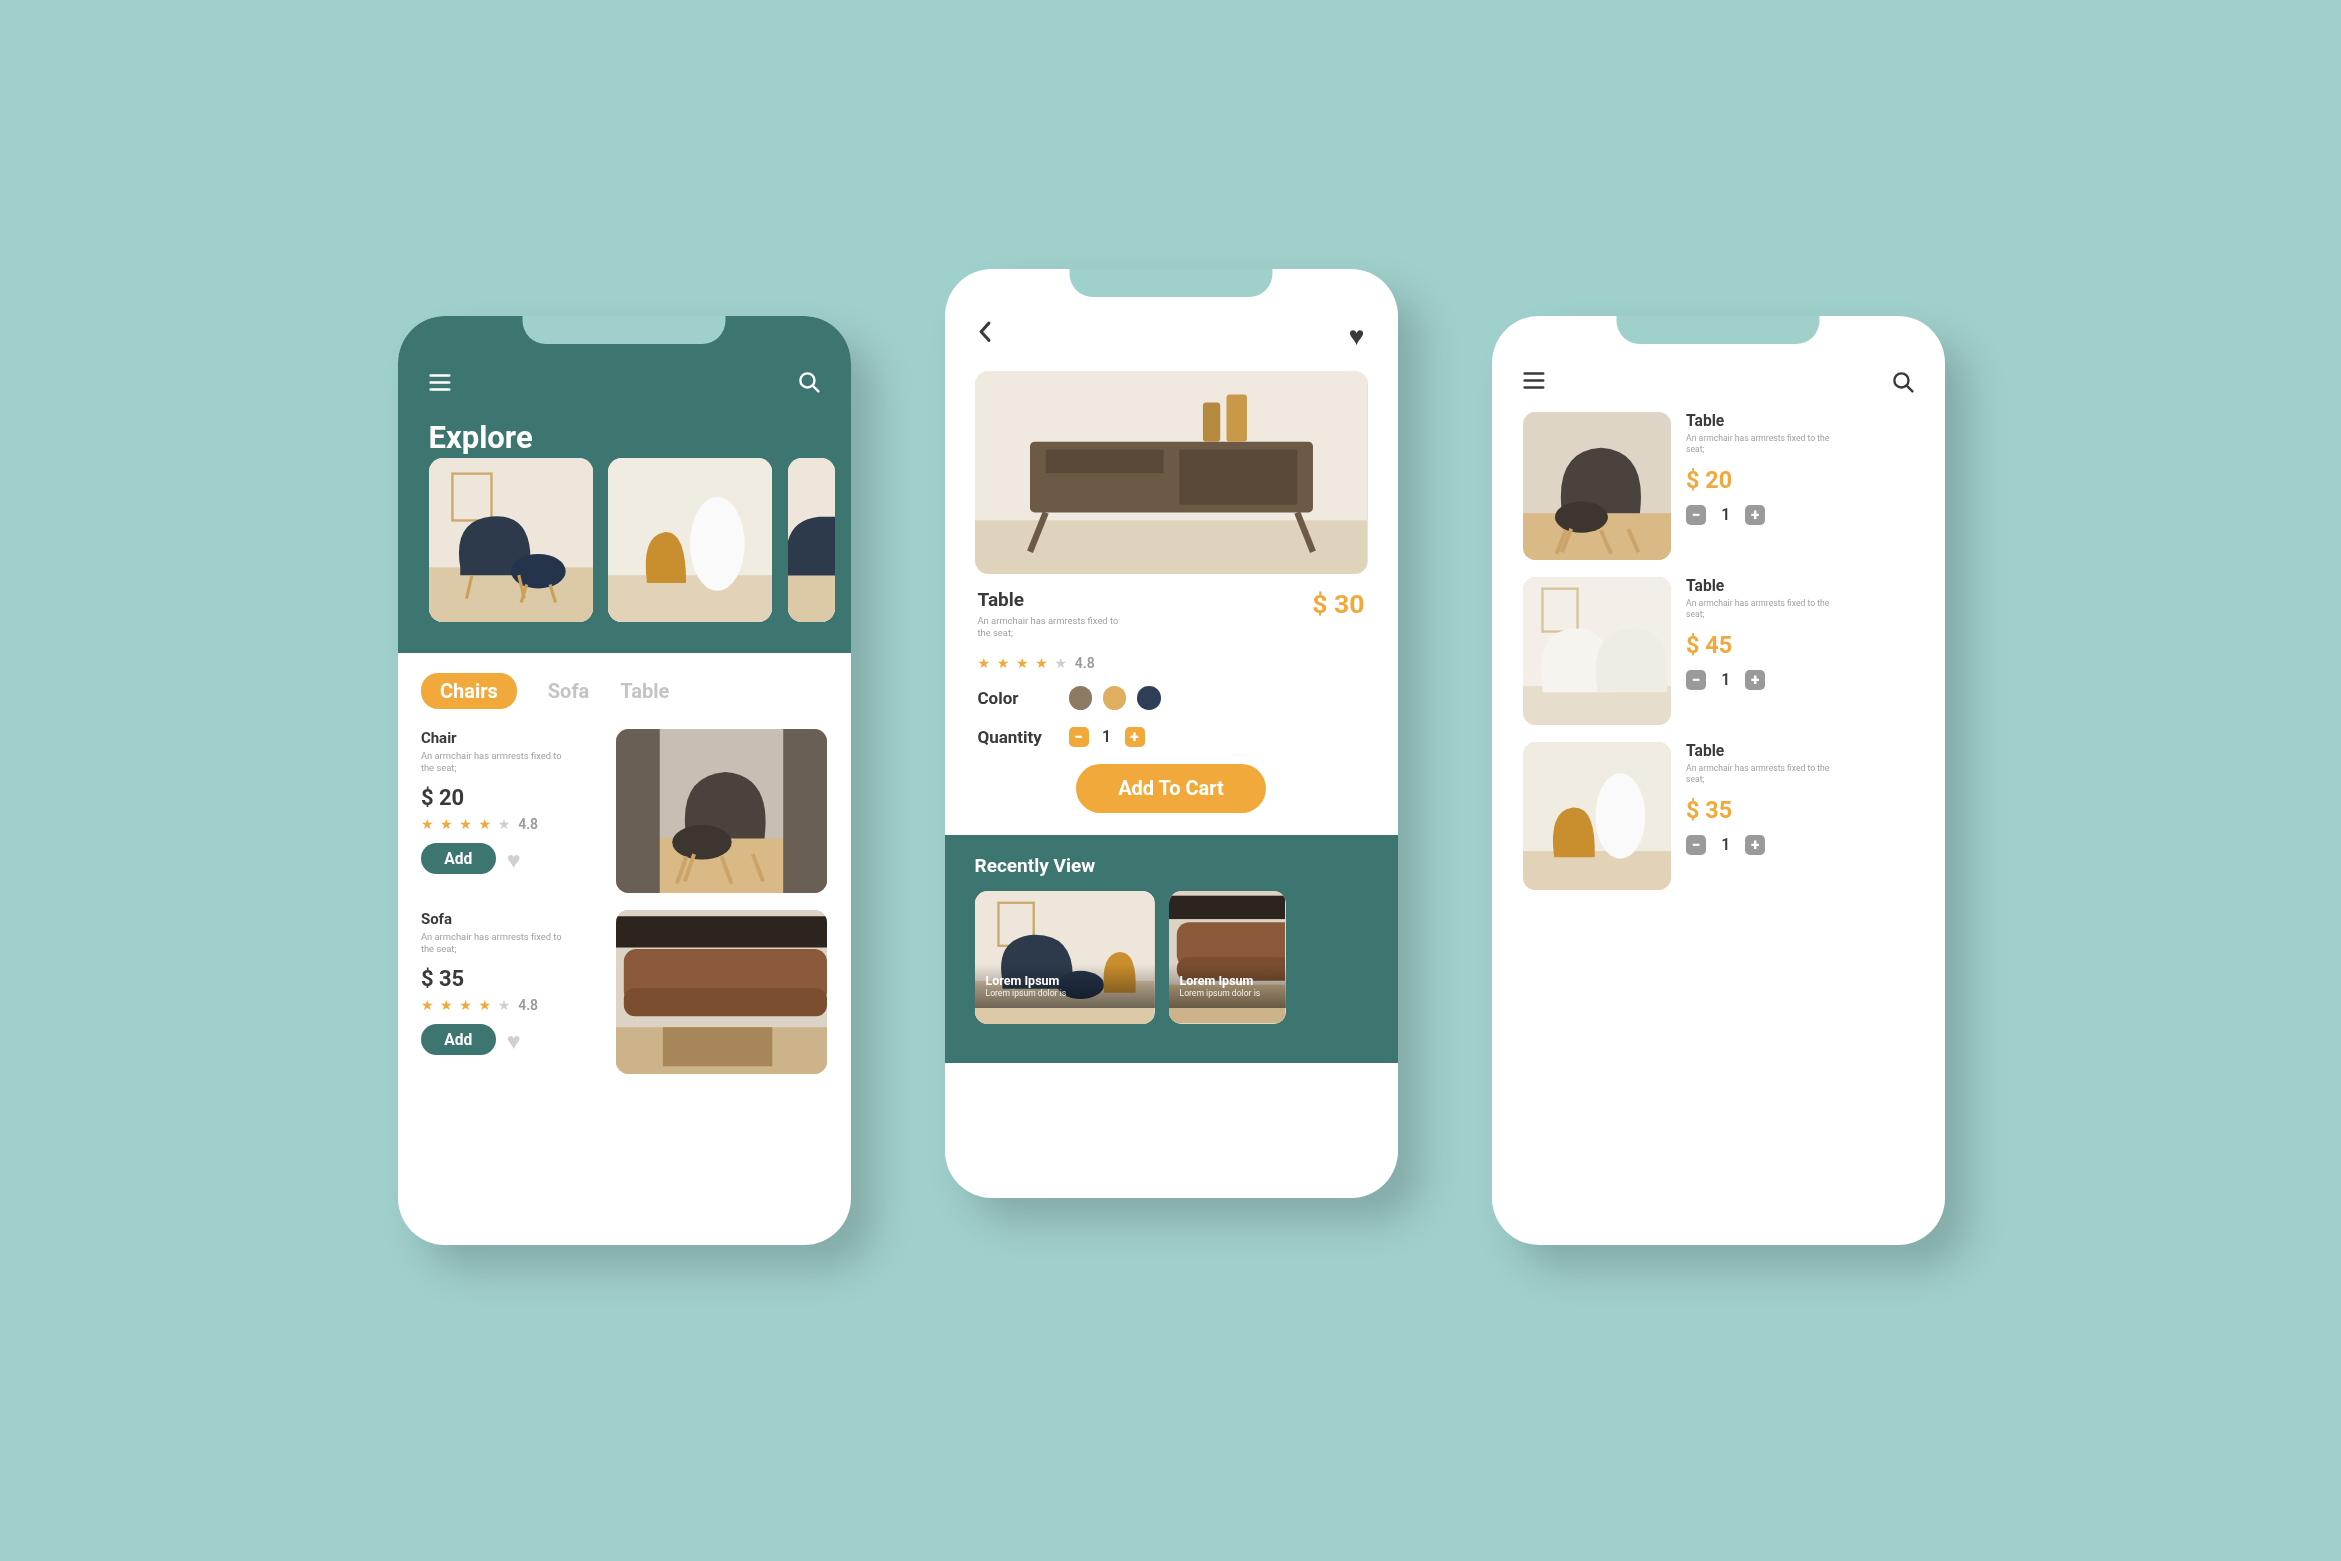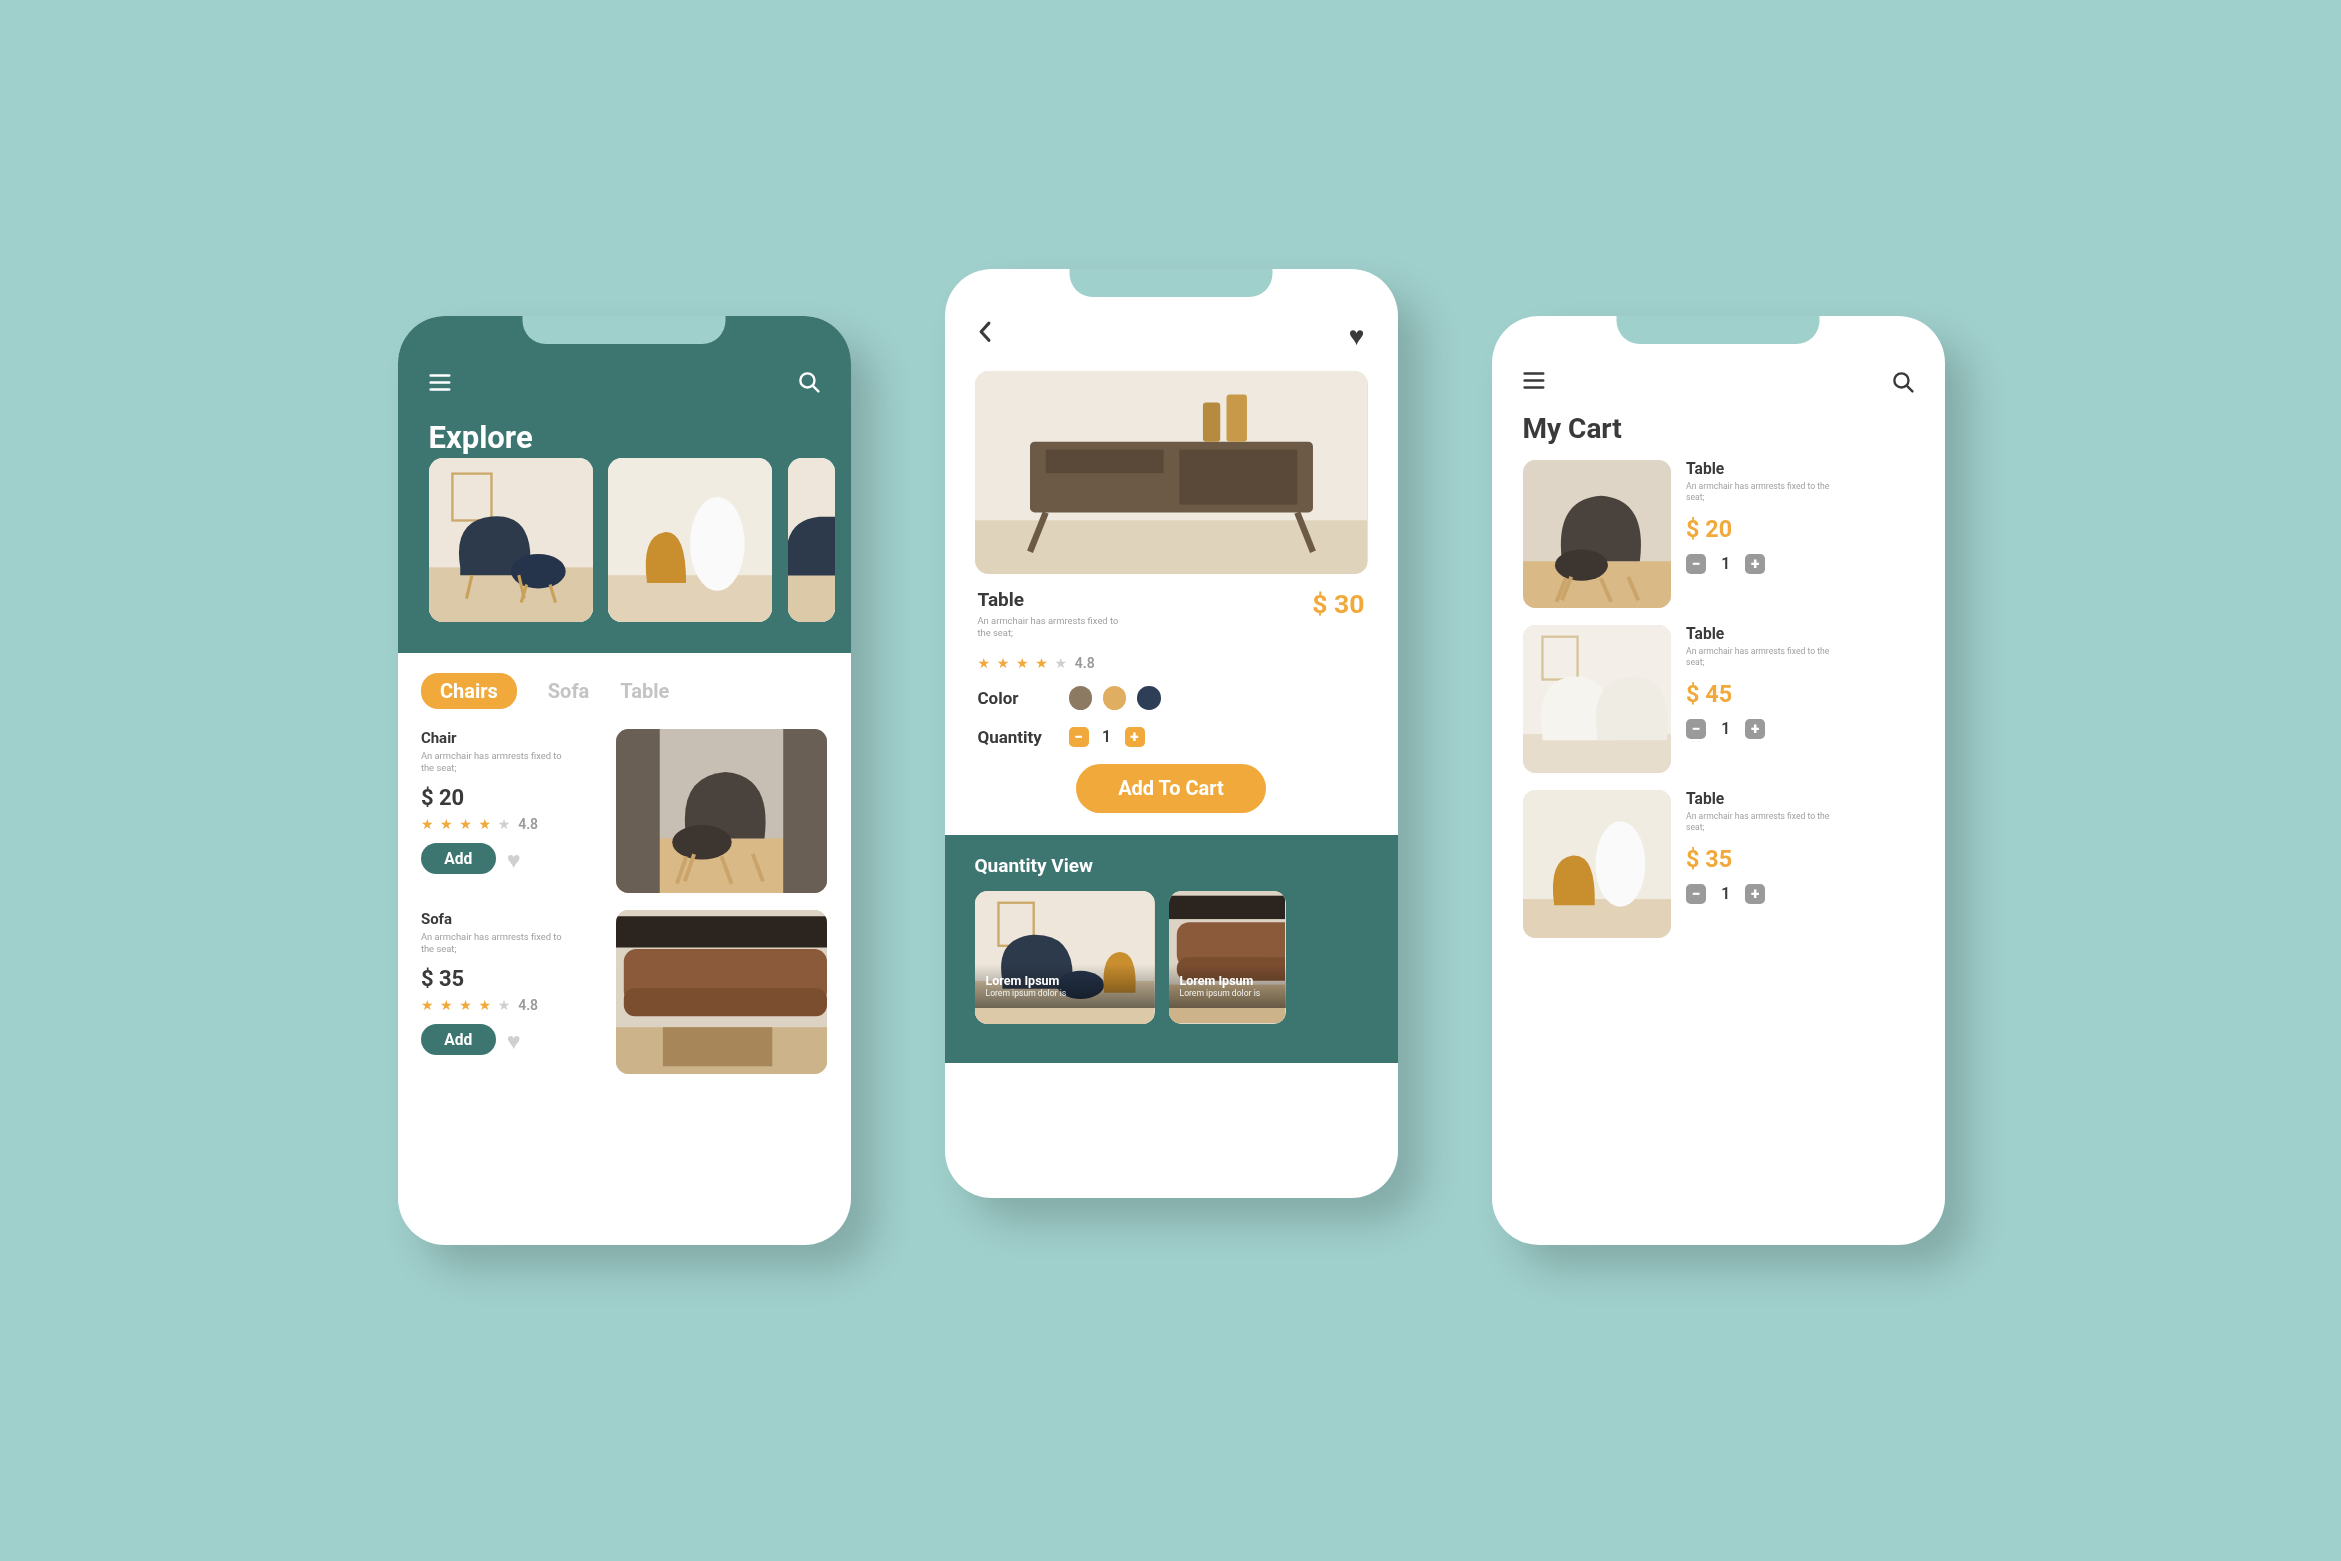--- a/index.html
+++ b/index.html
@@ -307,21 +307,21 @@
       <div class="s2-label">Quantity</div>
       <div class="qtybox">
         <div class="qbtn">−</div>
         <div class="qnum">1</div>
         <div class="qbtn">+</div>
       </div>
     </div>
     <div class="s2-cart">Add To Cart</div>
   </div>
   <div class="s2-bottom">
-    <div class="s2-bottom-title">Quantity View</div>
+    <div class="s2-bottom-title">Recently View</div>
     <div class="recent-row">
       <div class="recent-card">
         <svg class="furn" viewBox="0 0 230 170">
             <rect width="230" height="170" fill="#eee6da"></rect>
             <rect x="0" y="115" width="230" height="55" fill="#dcc9a8"></rect>
             <rect x="30" y="15" width="45" height="55" stroke="#caa96a" stroke-width="3" fill="none"></rect>
             <path d="M35 115 Q25 60 75 56 Q125 55 125 110 L125 125 L35 125 Z" fill="#2d3a4c"></path>
             <ellipse cx="135" cy="120" rx="30" ry="18" fill="#25344a"></ellipse>
             <path d="M165 130 Q160 80 185 78 Q208 78 205 130 Z" fill="#c98e2e"></path>
           </svg>
@@ -359,21 +359,20 @@
           </g>
         </svg>
     </span>
     <span class="icon">
       <svg width="22" height="22" viewBox="0 0 28 28">
           <circle cx="12" cy="12" r="9" stroke="#3a3a3a" stroke-width="3" fill="none"></circle>
           <line x1="19" y1="19" x2="26" y2="26" stroke="#3a3a3a" stroke-width="3" stroke-linecap="round"></line>
         </svg>
     </span>
   </div>
-  <div class="s3-title">My Cart</div>
   <div class="cart-list">
 
     <div class="cart-row">
       <div class="cart-thumb">
         <svg class="furn" viewBox="0 0 190 190">
             <rect width="190" height="190" fill="#ded5c7"></rect>
             <rect x="0" y="130" width="190" height="60" fill="#d9b986"></rect>
             <path d="M50 130 Q40 50 100 46 Q160 50 150 130 Z" fill="#4a423c"></path>
             <ellipse cx="75" cy="135" rx="34" ry="20" fill="#3c3530"></ellipse>
             <line x1="62" y1="150" x2="50" y2="180" stroke="#caa469" stroke-width="5"></line>

